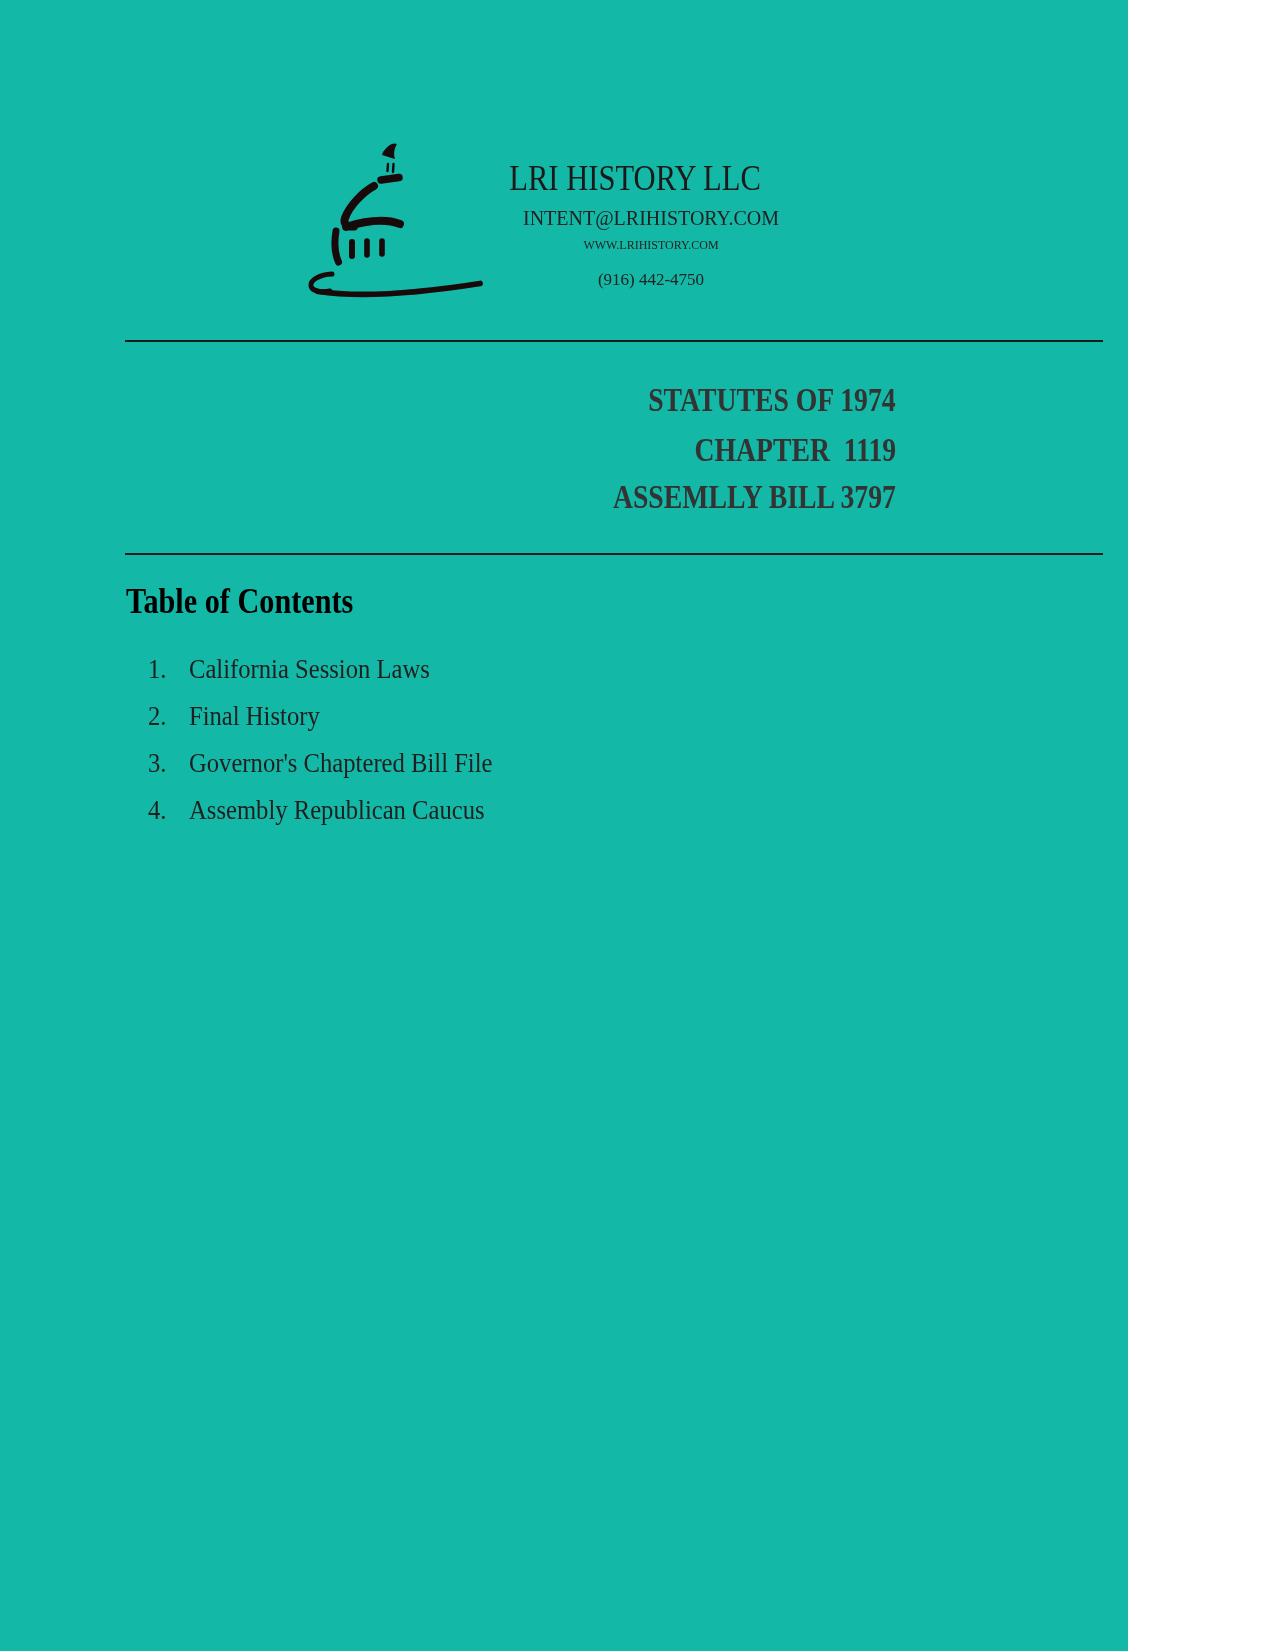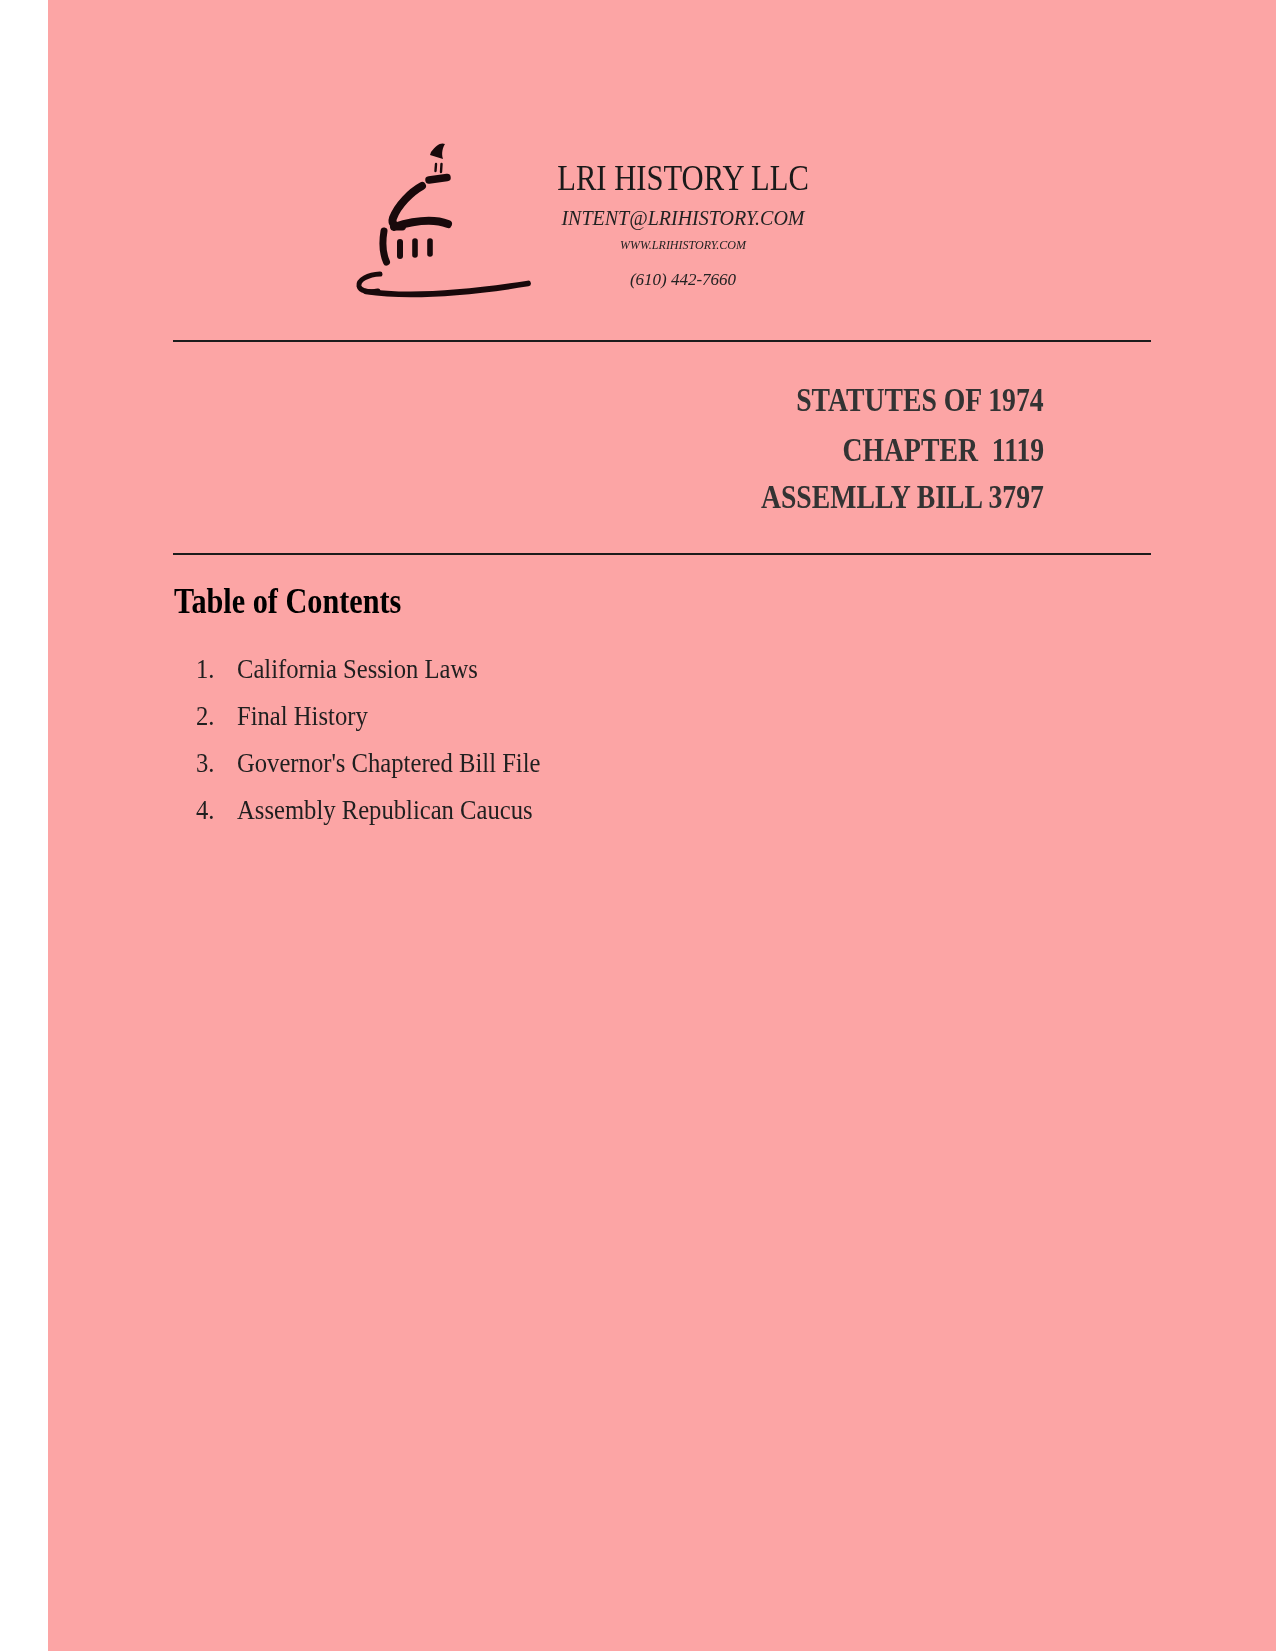--- a/index.html
+++ b/index.html
@@ -1,41 +1,39 @@
 <!DOCTYPE html>
 <html><head>
 <meta charset="utf-8">
 <style>
   html, body { margin: 0; padding: 0; background: #ffffff; }
   .page {
     position: relative;
-    width: 1228px;
+    width: 1128px;
     height: 1651px;
-    background: #fca5a5;
+    background: #14b8a6;
     font-family: "Liberation Serif", "DejaVu Serif", serif;
     color: #1f1f1f;
     overflow: hidden;
-    margin-left: 48px;
   }
 
   
   .logo-svg { position: absolute; left: 290px; top: 115px; width: 200px; height: 190px; }
   .head-center {
     position: absolute; left: 420px; top: 0; width: 430px; text-align: center;
   }
   .company-name {
     position: absolute; left: 0; top: 160px; width: 430px;
     font-size: 36px; line-height: 1; color: #1a1a1a;
     transform: scaleX(0.85); transform-origin: 50% 50%;
     white-space: nowrap;
   }
   .contact-line {
-    position: absolute; left: 0; width: 430px; line-height: 1; color: #222222;
+    position: absolute; left: 16px; width: 430px; line-height: 1; color: #222222;
     white-space: nowrap;
-    font-style: italic;
   }
   .contact-email   { top: 208px; font-size: 20px; }
   .contact-website { top: 239px; font-size: 12px; }
   .contact-phone   { top: 271px; font-size: 17px; }
 
   
   .rule { position: absolute; left: 125px; width: 978px; height: 2px; background: #1c1c1c; }
   .rule-top { top: 340px; }
   .rule-mid { top: 553px; }
 
@@ -97,21 +95,21 @@
     <path d="M92,126 L92,139" stroke="#18090b" stroke-width="5.6" stroke-linecap="round"></path>
 
     <path d="M42,159 C30,159.5 20,165 21,171 C22,176 31,178 40,176" stroke="#18090b" stroke-width="5" stroke-linecap="round"></path>
     <path d="M28,176.5 C70,182.5 130,178 190,168.5" stroke="#18090b" stroke-width="5.8" stroke-linecap="round"></path>
   </svg>
 
   <div class="head-center">
     <div class="company-name">LRI HISTORY LLC</div>
     <div class="contact-line contact-email">INTENT@LRIHISTORY.COM</div>
     <div class="contact-line contact-website">WWW.LRIHISTORY.COM</div>
-    <div class="contact-line contact-phone">(610) 442-7660</div>
+    <div class="contact-line contact-phone">(916) 442-4750</div>
   </div>
 
   <div class="rule rule-top"></div>
 
   <div class="statute-line statute-1">STATUTES OF 1974</div>
   <div class="statute-line statute-2">CHAPTER  1119</div>
   <div class="statute-line statute-3">ASSEMLLY BILL 3797</div>
 
   <div class="rule rule-mid"></div>
 

